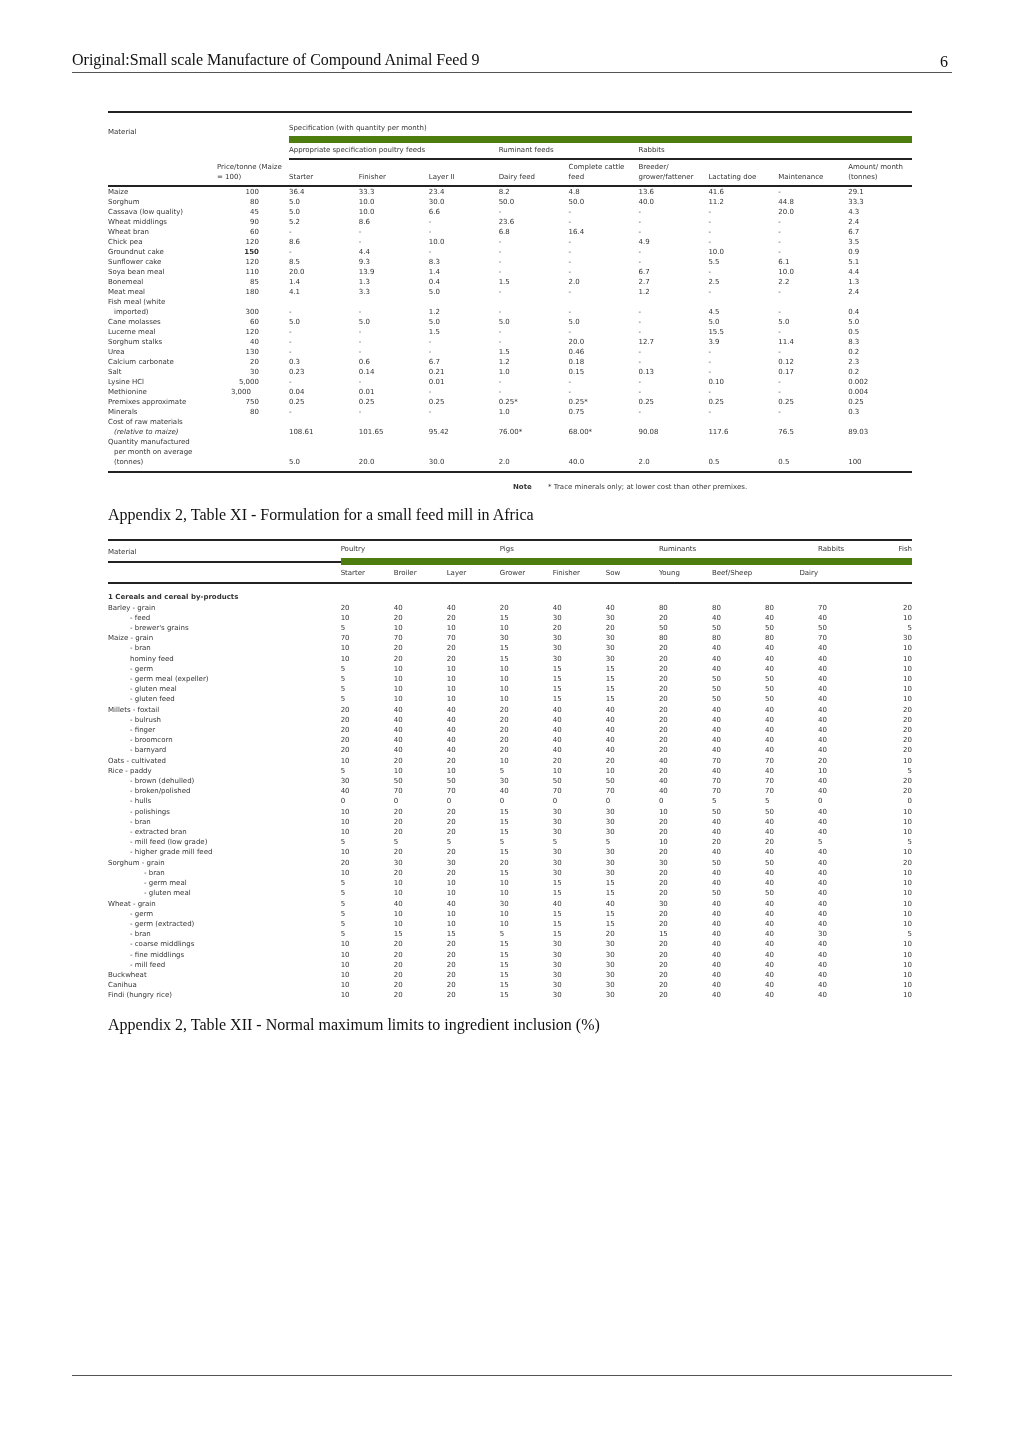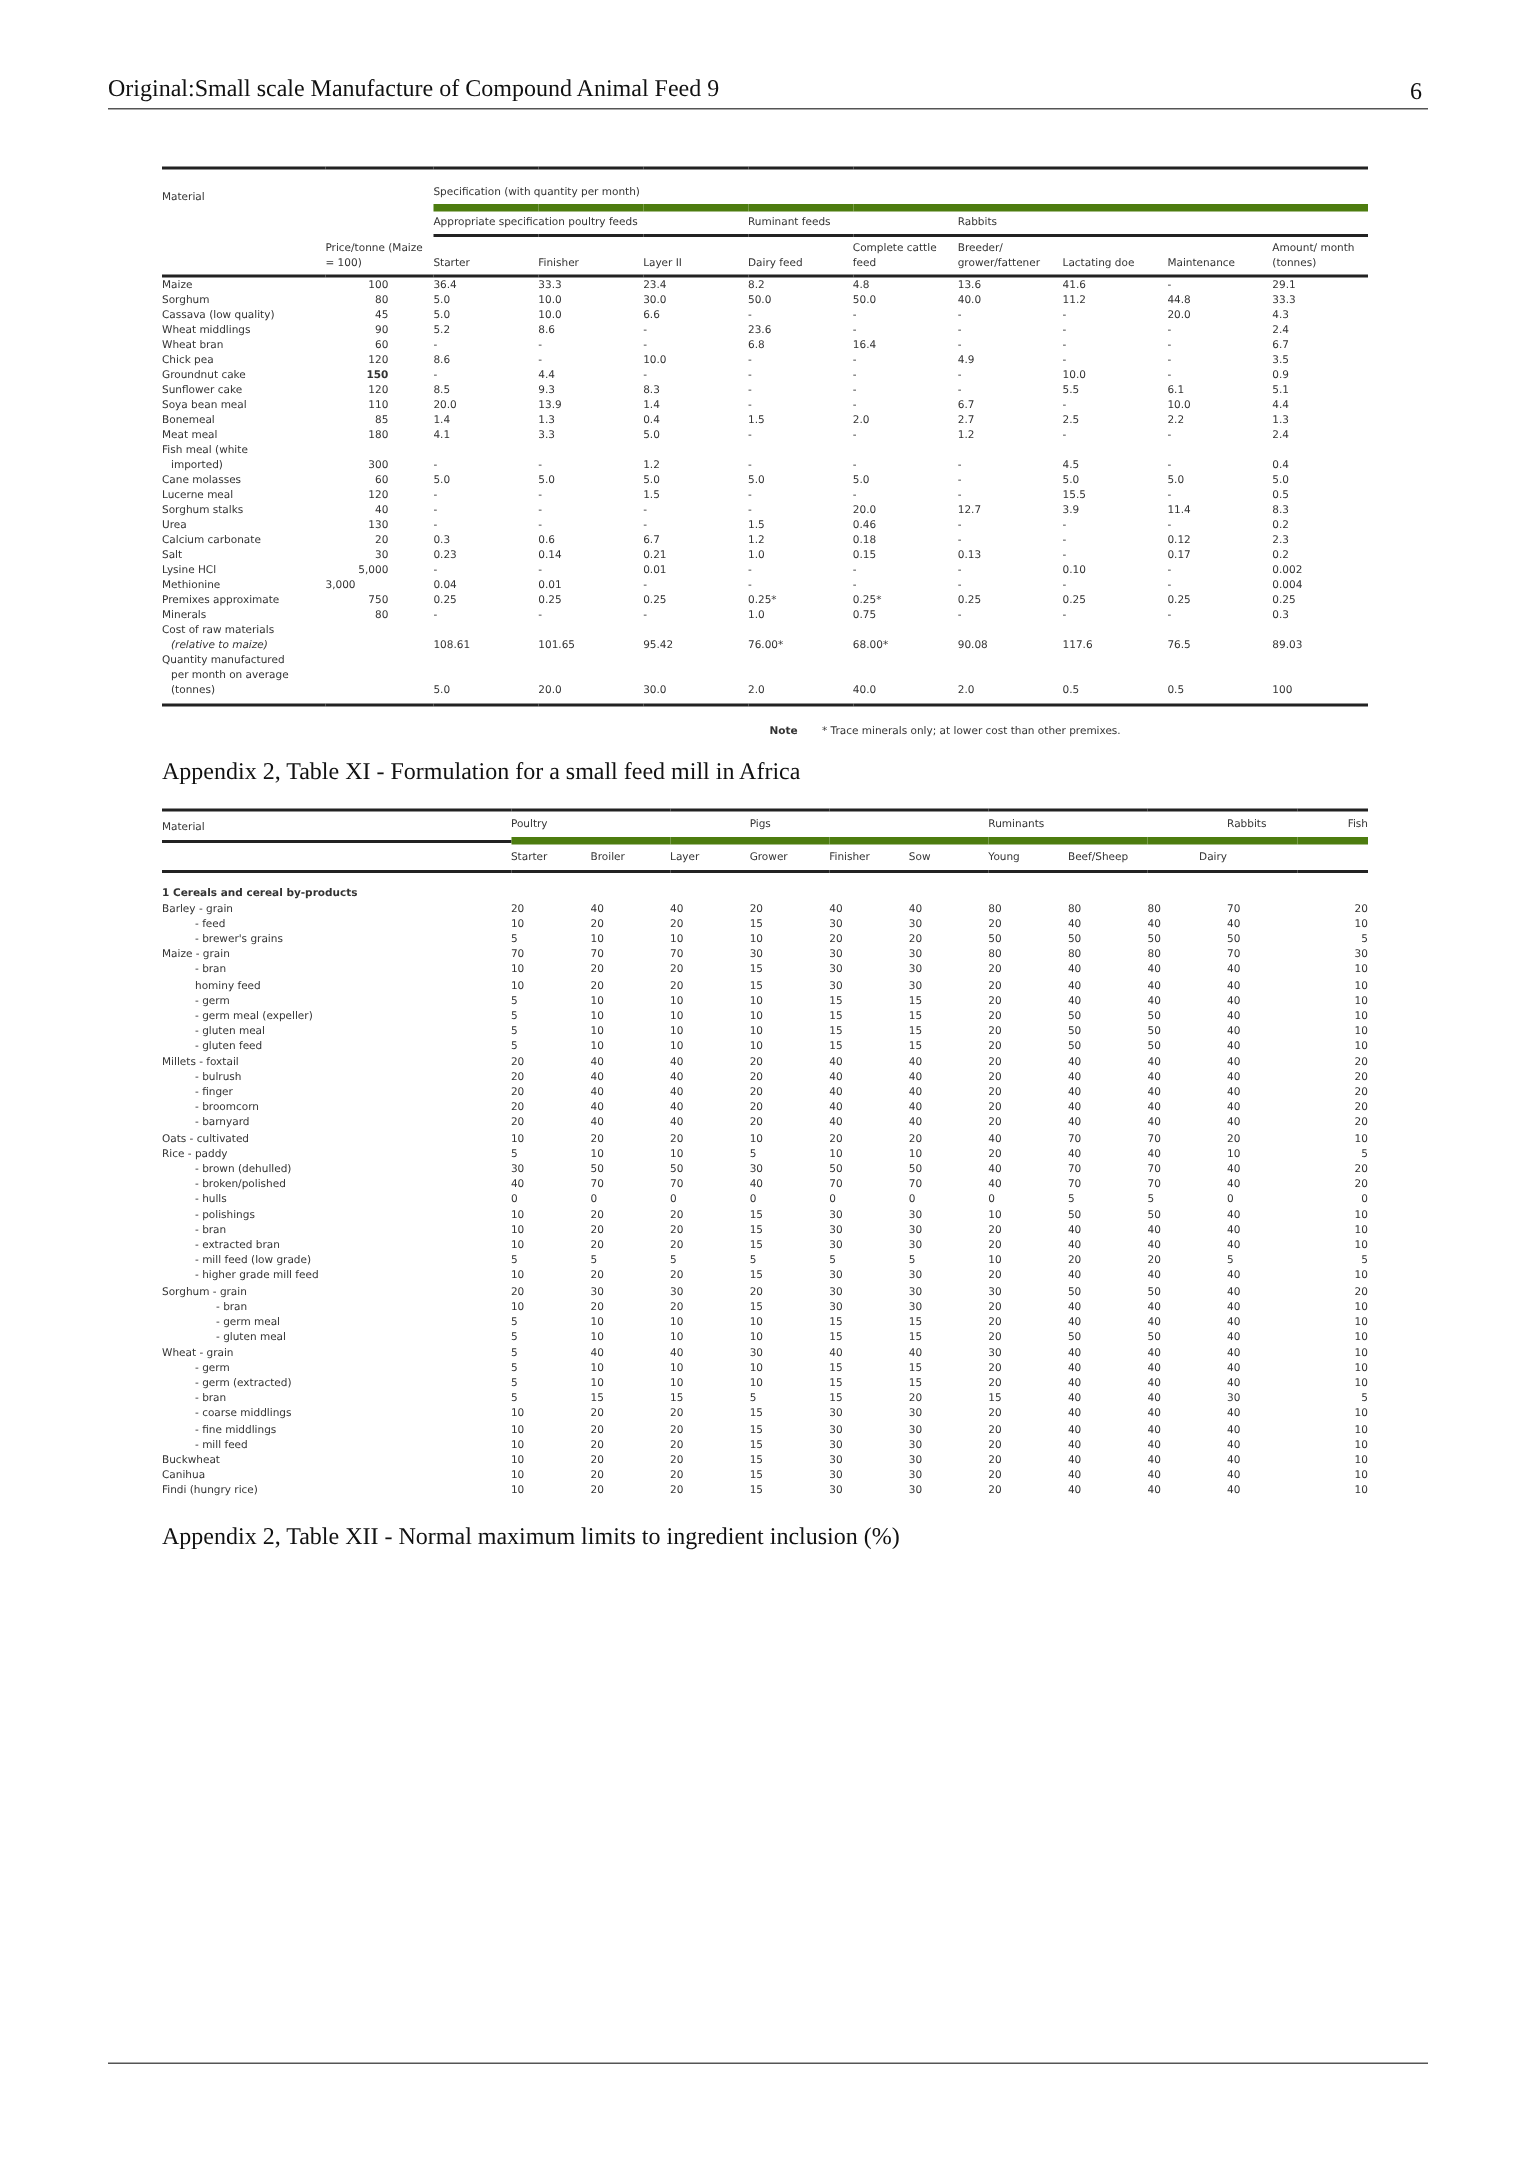--- a/index.html
+++ b/index.html
@@ -6,21 +6,21 @@
   body { width:1024px; height:1448px; position:relative; overflow:hidden; color:#111; }
   .serif { font-family: "Liberation Serif", "DejaVu Serif", serif; }
   #header { position:absolute; left:72px; top:50px; width:880px; height:22px; border-bottom:1px solid #555; }
   #header .title { position:absolute; left:0; top:1px; font-size:16px; }
   #header .pg { position:absolute; right:4px; top:3px; font-size:16px; }
   #footer-rule { position:absolute; left:72px; top:1375px; width:880px; border-top:1px solid #555; }
 
   table.t { border-collapse:collapse; font-family:"DejaVu Sans", sans-serif; font-size:7px; color:#333; }
   table.t td { padding:0; white-space:nowrap; vertical-align:bottom; line-height:10.2px; }
   .rule-thick { border-bottom:2px solid #222; }
-  .rule-thin { border-bottom:5px solid #4d7c0f;margin-top:48px; }
+  .rule-thin { border-bottom:7px solid #4d7c0f;margin-top:48px; }
 
   #t11 { position:absolute; left:108px; top:111px; width:804px; }
   #t11 .top { border-top:2px solid #222; height:8px; }
   #t11 td { line-height:10px; }
   #t11 .hdr td { padding-top:2px; padding-bottom:3px; }
   #t11 .c0 { width:106px; }
   #t11 .c1 { width:70px; }
   .note { position:absolute; left:513px; top:483px; font-size:7px; font-family:"DejaVu Sans",sans-serif; color:#333; }
   .note b { margin-right:14px; }
   .cap { position:absolute; left:108px; font-size:16px; font-family:"Liberation Serif", serif; }
@@ -356,21 +356,21 @@
         <td class="num">-</td>
         <td class="num">-</td>
         <td class="num">0.10</td>
         <td class="num">-</td>
         <td class="num">0.002</td>
       </tr>
       <tr>
         <td>
           <div>Methionine</div>
         </td>
-        <td style="padding-right: 38px;">3,000</td>
+        <td style="text-align: right; padding-right: 38px;">3,000</td>
         <td class="num">0.04</td>
         <td class="num">0.01</td>
         <td class="num">-</td>
         <td class="num">-</td>
         <td class="num">-</td>
         <td class="num">-</td>
         <td class="num">-</td>
         <td class="num">-</td>
         <td class="num">0.004</td>
       </tr>

